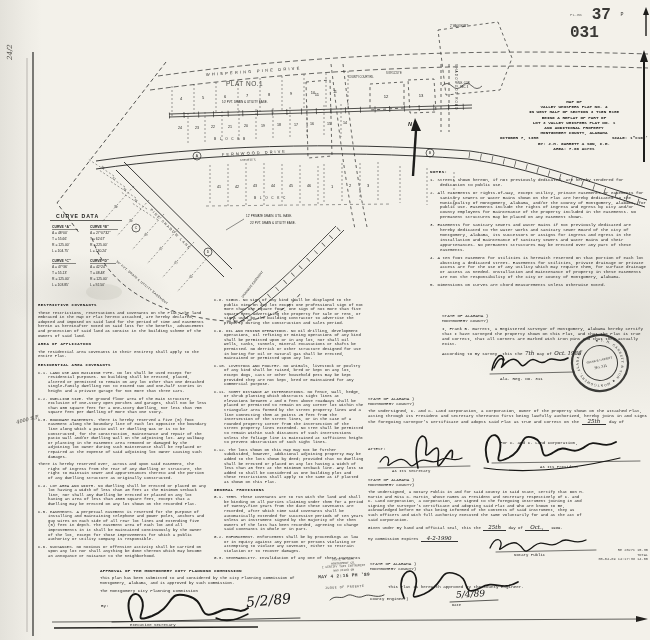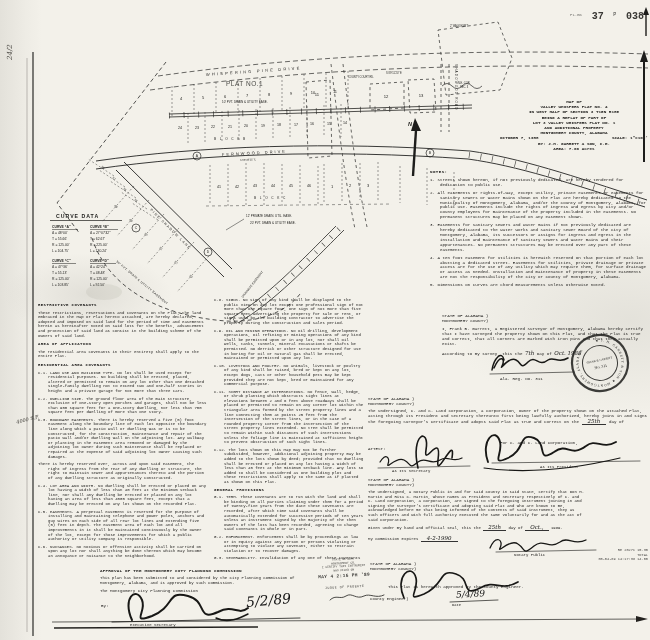--- a/index.html
+++ b/index.html
@@ -21,21 +21,21 @@
   .sc{white-space:pre;line-height:5px;font-size:4.3px;}
   .hand{font-family:"DejaVu Serif",serif;font-style:italic;color:#141414;}
   .titleblock{width:148px;text-align:center;font-size:4.3px;line-height:5.2px;font-weight:bold;}
   .trow{display:flex;justify-content:space-between;}
   .stamp{color:#43423f;text-align:center;transform:rotate(-3deg);font-size:2.9px;line-height:3.6px;}
   .stamp .big{font-size:4.6px;font-weight:bold;margin:2px 0 8px 0;letter-spacing:.3px;}
   .stamp .jp{font-size:3.3px;letter-spacing:.5px;margin-top:1px;}
   .receipt{text-align:right;font-size:3.6px;line-height:4.6px;color:#4a4947;}
   .bookstamp{color:#3a3936;}
   .bookstamp .s1{font-size:4px;vertical-align:3px;color:#6b6a66;}
-  .bookstamp .s2{font-size:10px;font-weight:bold;}
+  .bookstamp .s2{font-size:16px;font-weight:bold;}
   .bookstamp .s3{font-size:5px;vertical-align:3px;}
   .rot90{transform:rotate(-90deg);transform-origin:left top;}
 </style>
 </head>
 <body>
 
 <div class="page">
 
 <svg id="base" width="650" height="640" viewBox="0 0 650 640">
   <g stroke="#2a2a28" fill="none">
@@ -282,21 +282,21 @@
     <line x1="90" y1="263.5" x2="116" y2="263.5" stroke="#1c1c1a" stroke-width="0.5"></line>
   </g>
 
   <ellipse cx="104" cy="292" rx="18" ry="8" fill="#8a887f" opacity="0.12"></ellipse>
 </svg>
 
 <div class="blk bookstamp" style="left:570px;top:6px;">
   <span class="s1">PL.BK</span>
   <span class="s2">37</span>
   <span class="s3">P</span>
-  <span class="s2">038</span>
+  <span class="s2">031</span>
 </div>
 
 <div class="blk hand rot90" style="left:6px;top:60px;font-size:7px;color:#55534e;">24/2</div>
 
 <div class="blk titleblock" style="left:500px;top:99px;">
   <div>MAP OF</div>
   <div>VALLEY WHISPERS PLAT NO. 4</div>
   <div>IN WEST HALF OF SECTION 3 T15N R18E</div>
   <div>BEING A REPLAT OF PART OF</div>
   <div>LOT 3 VALLEY WHISPERS PLAT NO. 1</div>

